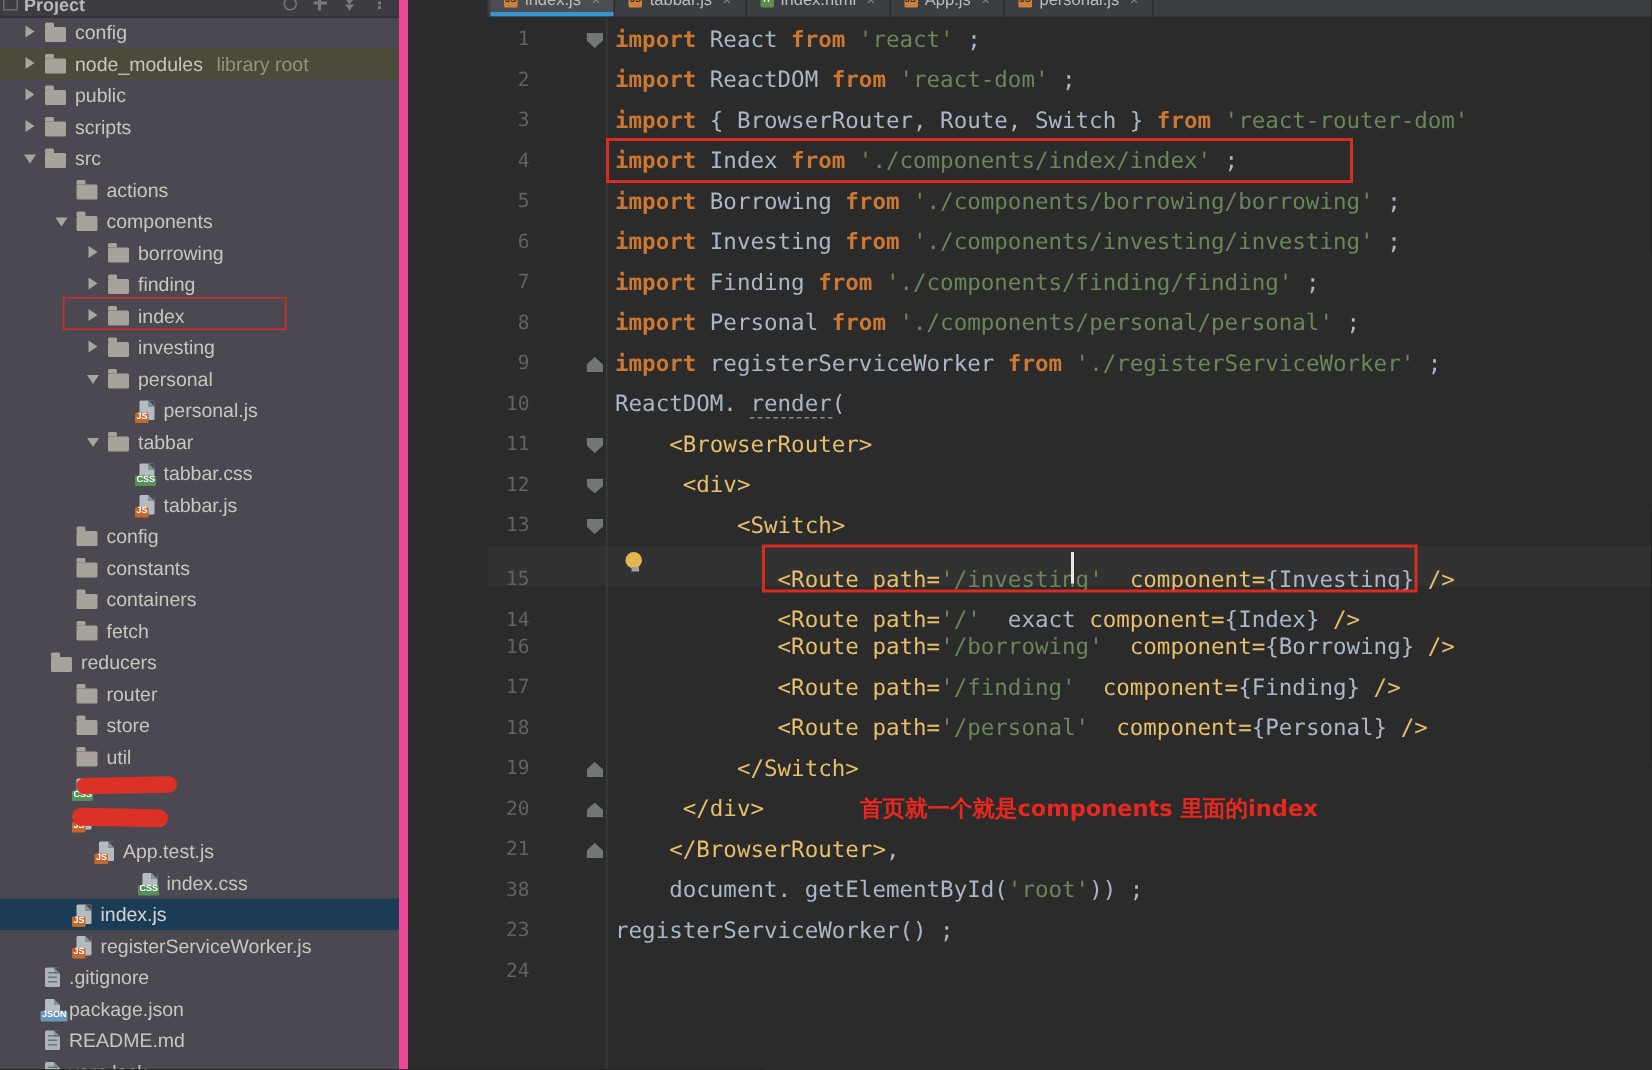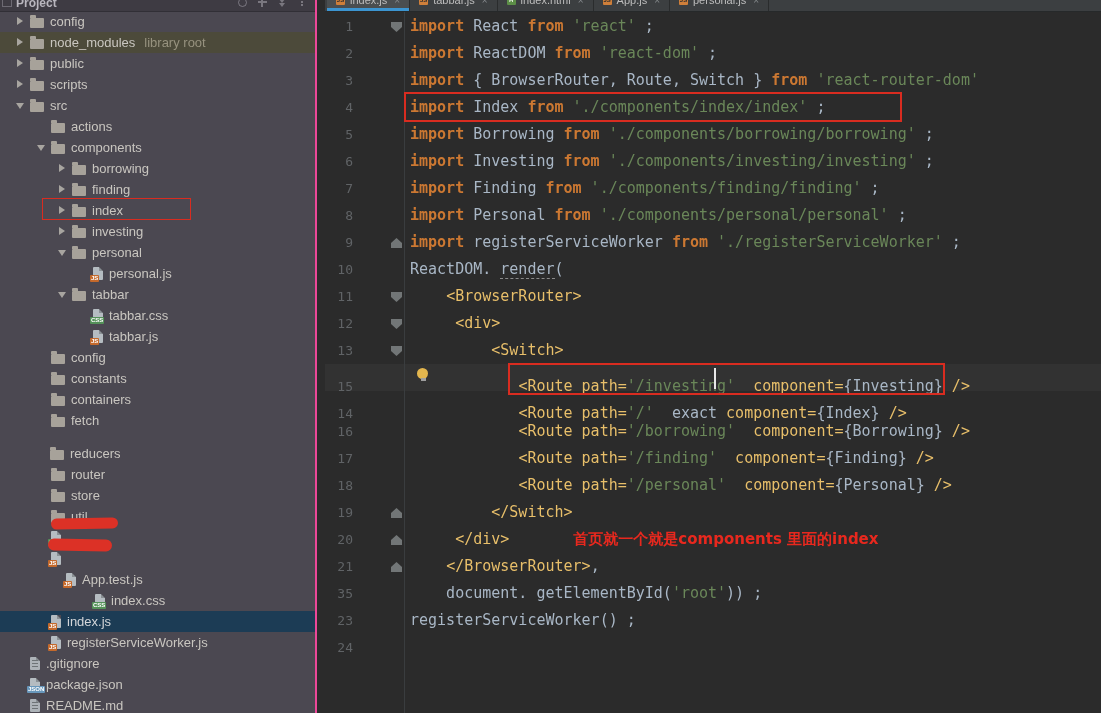--- a/index.html
+++ b/index.html
@@ -1,21 +1,21 @@
 <!DOCTYPE html>
 <html><head>
 <meta charset="utf-8">
 <style>
   html,body{margin:0;padding:0;background:#1e1e1e;}
   #app{position:relative;width:1101px;height:713px;overflow:hidden;background:#2B2B2B;
        font-family:"Liberation Sans",sans-serif;}
 
   
-  #panel{position:absolute;left:0;top:0;width:317px;height:713px;background:#4B4851;
-         border-right:2px solid #ec4899;box-sizing:border-box;}
+  #panel{position:absolute;left:0;top:0;width:272px;height:713px;background:#4B4851;
+         border-right:6px solid #ec4899;box-sizing:border-box;}
   #panel-header{position:relative;height:11px;background:#3E3B43;border-bottom:1px solid #312F36;
                 overflow:hidden;color:#B9B6BE;}
   #panel-header .ptitle{position:absolute;left:16px;top:-4px;font-size:12px;font-weight:bold;}
   #win-icon{position:absolute;left:2px;top:-3px;width:8px;height:8px;border:1px solid #8E8B95;opacity:.6;}
   .hicons{position:absolute;right:8px;top:-2px;display:flex;gap:11px;opacity:.65;}
   .hico{width:9px;height:9px;position:relative;}
   .hico.gear{border:1.5px solid #9A97A0;border-radius:50%;box-sizing:border-box;}
   .hico.target::before{content:"";position:absolute;left:3px;top:0;width:2px;height:9px;background:#9A97A0;}
   .hico.target::after{content:"";position:absolute;left:0;top:3px;width:9px;height:2px;background:#9A97A0;}
   .hico.collapse::before{content:"";position:absolute;left:1px;top:1px;border-left:3px solid transparent;border-right:3px solid transparent;border-top:4px solid #9A97A0;}
@@ -201,21 +201,21 @@
         <div class="trow" style="padding-left: 33px;">
           <span class="arrslot"></span>
           <span class="ic-folder"></span>
           <span class="tlabel">containers</span>
         </div>
         <div class="trow" style="padding-left: 33px;">
           <span class="arrslot"></span>
           <span class="ic-folder"></span>
           <span class="tlabel">fetch</span>
         </div>
-        <div class="trow" style="padding-left: 32px; margin-top: 12px;">
+        <div class="trow" style="padding-left: 16px;">
           <span class="arrslot"></span>
           <span class="ic-folder"></span>
           <span class="tlabel">reducers</span>
         </div>
         <div class="trow" style="padding-left: 33px;">
           <span class="arrslot"></span>
           <span class="ic-folder"></span>
           <span class="tlabel">router</span>
         </div>
         <div class="trow" style="padding-left: 33px; align-items: center;">
@@ -418,21 +418,21 @@
             <span class="lnum">20</span>
             <span class="fold up"></span>
             <span class="ltext"><span class="t">     </span><span class="g">&lt;/div&gt;</span><span class="annote">首页就一个就是components 里面的index</span></span>
           </div>
           <div class="cline" style="top: 541px;">
             <span class="lnum">21</span>
             <span class="fold up"></span>
             <span class="ltext"><span class="t">    </span><span class="g">&lt;/BrowserRouter&gt;</span><span class="t">,</span></span>
           </div>
           <div class="cline" style="top: 568px;">
-            <span class="lnum">35</span>
+            <span class="lnum">38</span>
             <span class="ltext"><span class="t">    document. getElementById(</span><span class="s">'root'</span><span class="t">)) ;</span></span>
           </div>
           <div class="cline" style="top: 595px;">
             <span class="lnum">23</span>
             <span class="ltext"><span class="t">registerServiceWorker() ;</span></span>
           </div>
           <div class="cline" style="top: 622px;">
             <span class="lnum">24</span>
             <span class="ltext"></span>
           </div>

